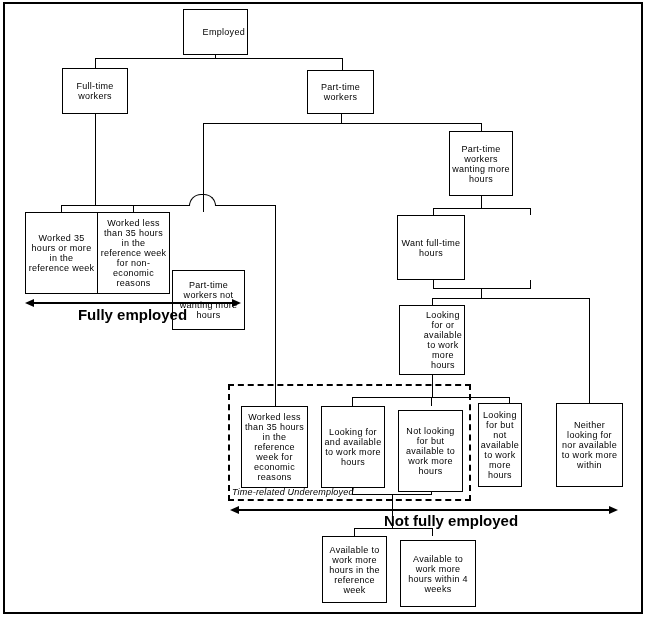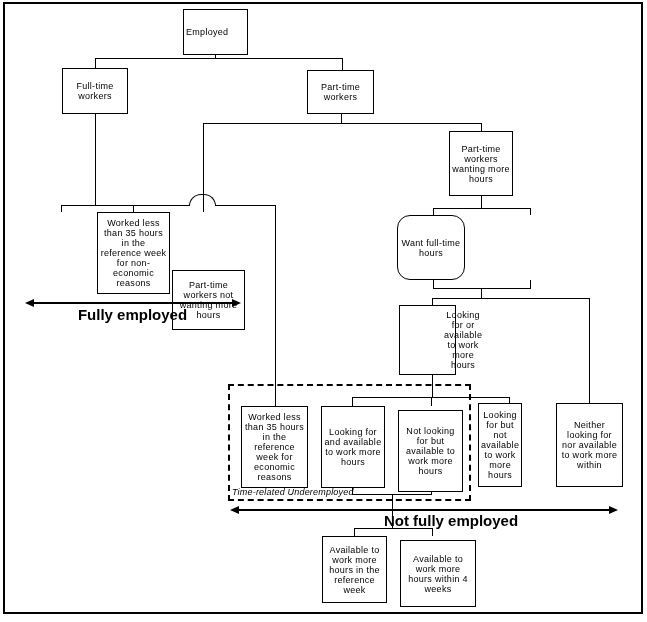--- a/index.html
+++ b/index.html
@@ -7,21 +7,21 @@
     position:relative; width:647px; height:622px; background:#ffffff;
     font-family:"Liberation Sans", sans-serif; color:#000;
     overflow:hidden;
   }
   #frame {
     position:absolute; left:3px; top:2px; width:636px; height:608px;
     border:2px solid #000;
   }
   .node {
     position:absolute; box-sizing:border-box; border:1px solid #000;
-    background:#fff; display:flex; align-items:center; justify-content:flex-start;
+    background:#fff; display:flex; align-items:center; justify-content:flex-end;
     text-align:center; font-size:9px; line-height:10px; letter-spacing:0.3px;
     padding:2px;
   }
   .h-line, .v-line { position:absolute; background:#000; }
   .h-line { height:1px; }
   .v-line { width:1px; }
   .hop {
     position:absolute; left:189px; top:194px; width:27px; height:12px;
     border:1px solid #000; border-bottom:none; border-radius:14px 14px 0 0;
     box-sizing:border-box;
@@ -39,23 +39,23 @@
   #time-related-label { position:absolute; left:232px; top:487px; font-style:italic; font-size:9px; letter-spacing:0.2px; }
 
   
   #box-employed                 { left:183px; top:9px;   width:65px; height:46px; }
   #box-full-time-workers        { left:62px;  top:68px;  width:66px; height:46px; }
   #box-part-time-workers        { left:307px; top:70px;  width:67px; height:44px; }
   #box-worked-35-plus           { left:25px;  top:212px; width:73px; height:82px; }
   #box-worked-less-non-economic { left:97px;  top:212px; width:73px; height:82px; }
   #box-pt-not-wanting           { left:172px; top:228px; width:73px; height:60px;margin-top:42px; }
   #box-pt-wanting               { left:449px; top:131px; width:64px; height:65px; }
-  #box-want-full-time           { left:397px; top:215px; width:68px; height:65px;border-radius:13px; }
+  #box-want-full-time           { left:397px; top:215px; width:68px; height:65px; }
   #box-want-part-time           { left:498px; top:215px; width:64px; height:65px; }
-  #box-looking-or-available     { left:399px; top:305px; width:57px; height:70px;padding-left:44px; }
+  #box-looking-or-available     { left:399px; top:305px; width:66px; height:70px;padding-left:44px; }
   #box-worked-less-economic     { left:241px; top:406px; width:67px; height:82px; }
   #box-looking-and-available    { left:321px; top:406px; width:64px; height:82px; }
   #box-not-looking-but-available{ left:398px; top:410px; width:65px; height:82px; }
   #box-looking-but-not-available{ left:478px; top:403px; width:44px; height:84px; }
   #box-neither                  { left:556px; top:403px; width:67px; height:84px; }
   #box-available-reference-week { left:322px; top:536px; width:65px; height:67px; }
   #box-available-4-weeks        { left:400px; top:540px; width:76px; height:67px; }
 </style>
 </head>
 <body>
@@ -106,20 +106,23 @@
 
   <div class="node" id="box-employed">
       <span>Employed</span>
     </div>
   <div class="node" id="box-full-time-workers">
       <span>Full-time workers</span>
     </div>
   <div class="node" id="box-part-time-workers">
       <span>Part-time workers</span>
     </div>
+  <div class="node" id="box-worked-35-plus">
+      <span>Worked 35 hours or more in the reference week</span>
+    </div>
   <div class="node" id="box-worked-less-non-economic">
       <span>Worked less than 35 hours in the reference week for non-economic reasons</span>
     </div>
   <div class="node" id="box-pt-not-wanting">
       <span>Part-time workers not wanting more hours</span>
     </div>
   <div class="node" id="box-pt-wanting">
       <span>Part-time workers wanting more hours</span>
     </div>
   <div class="node" id="box-want-full-time">

